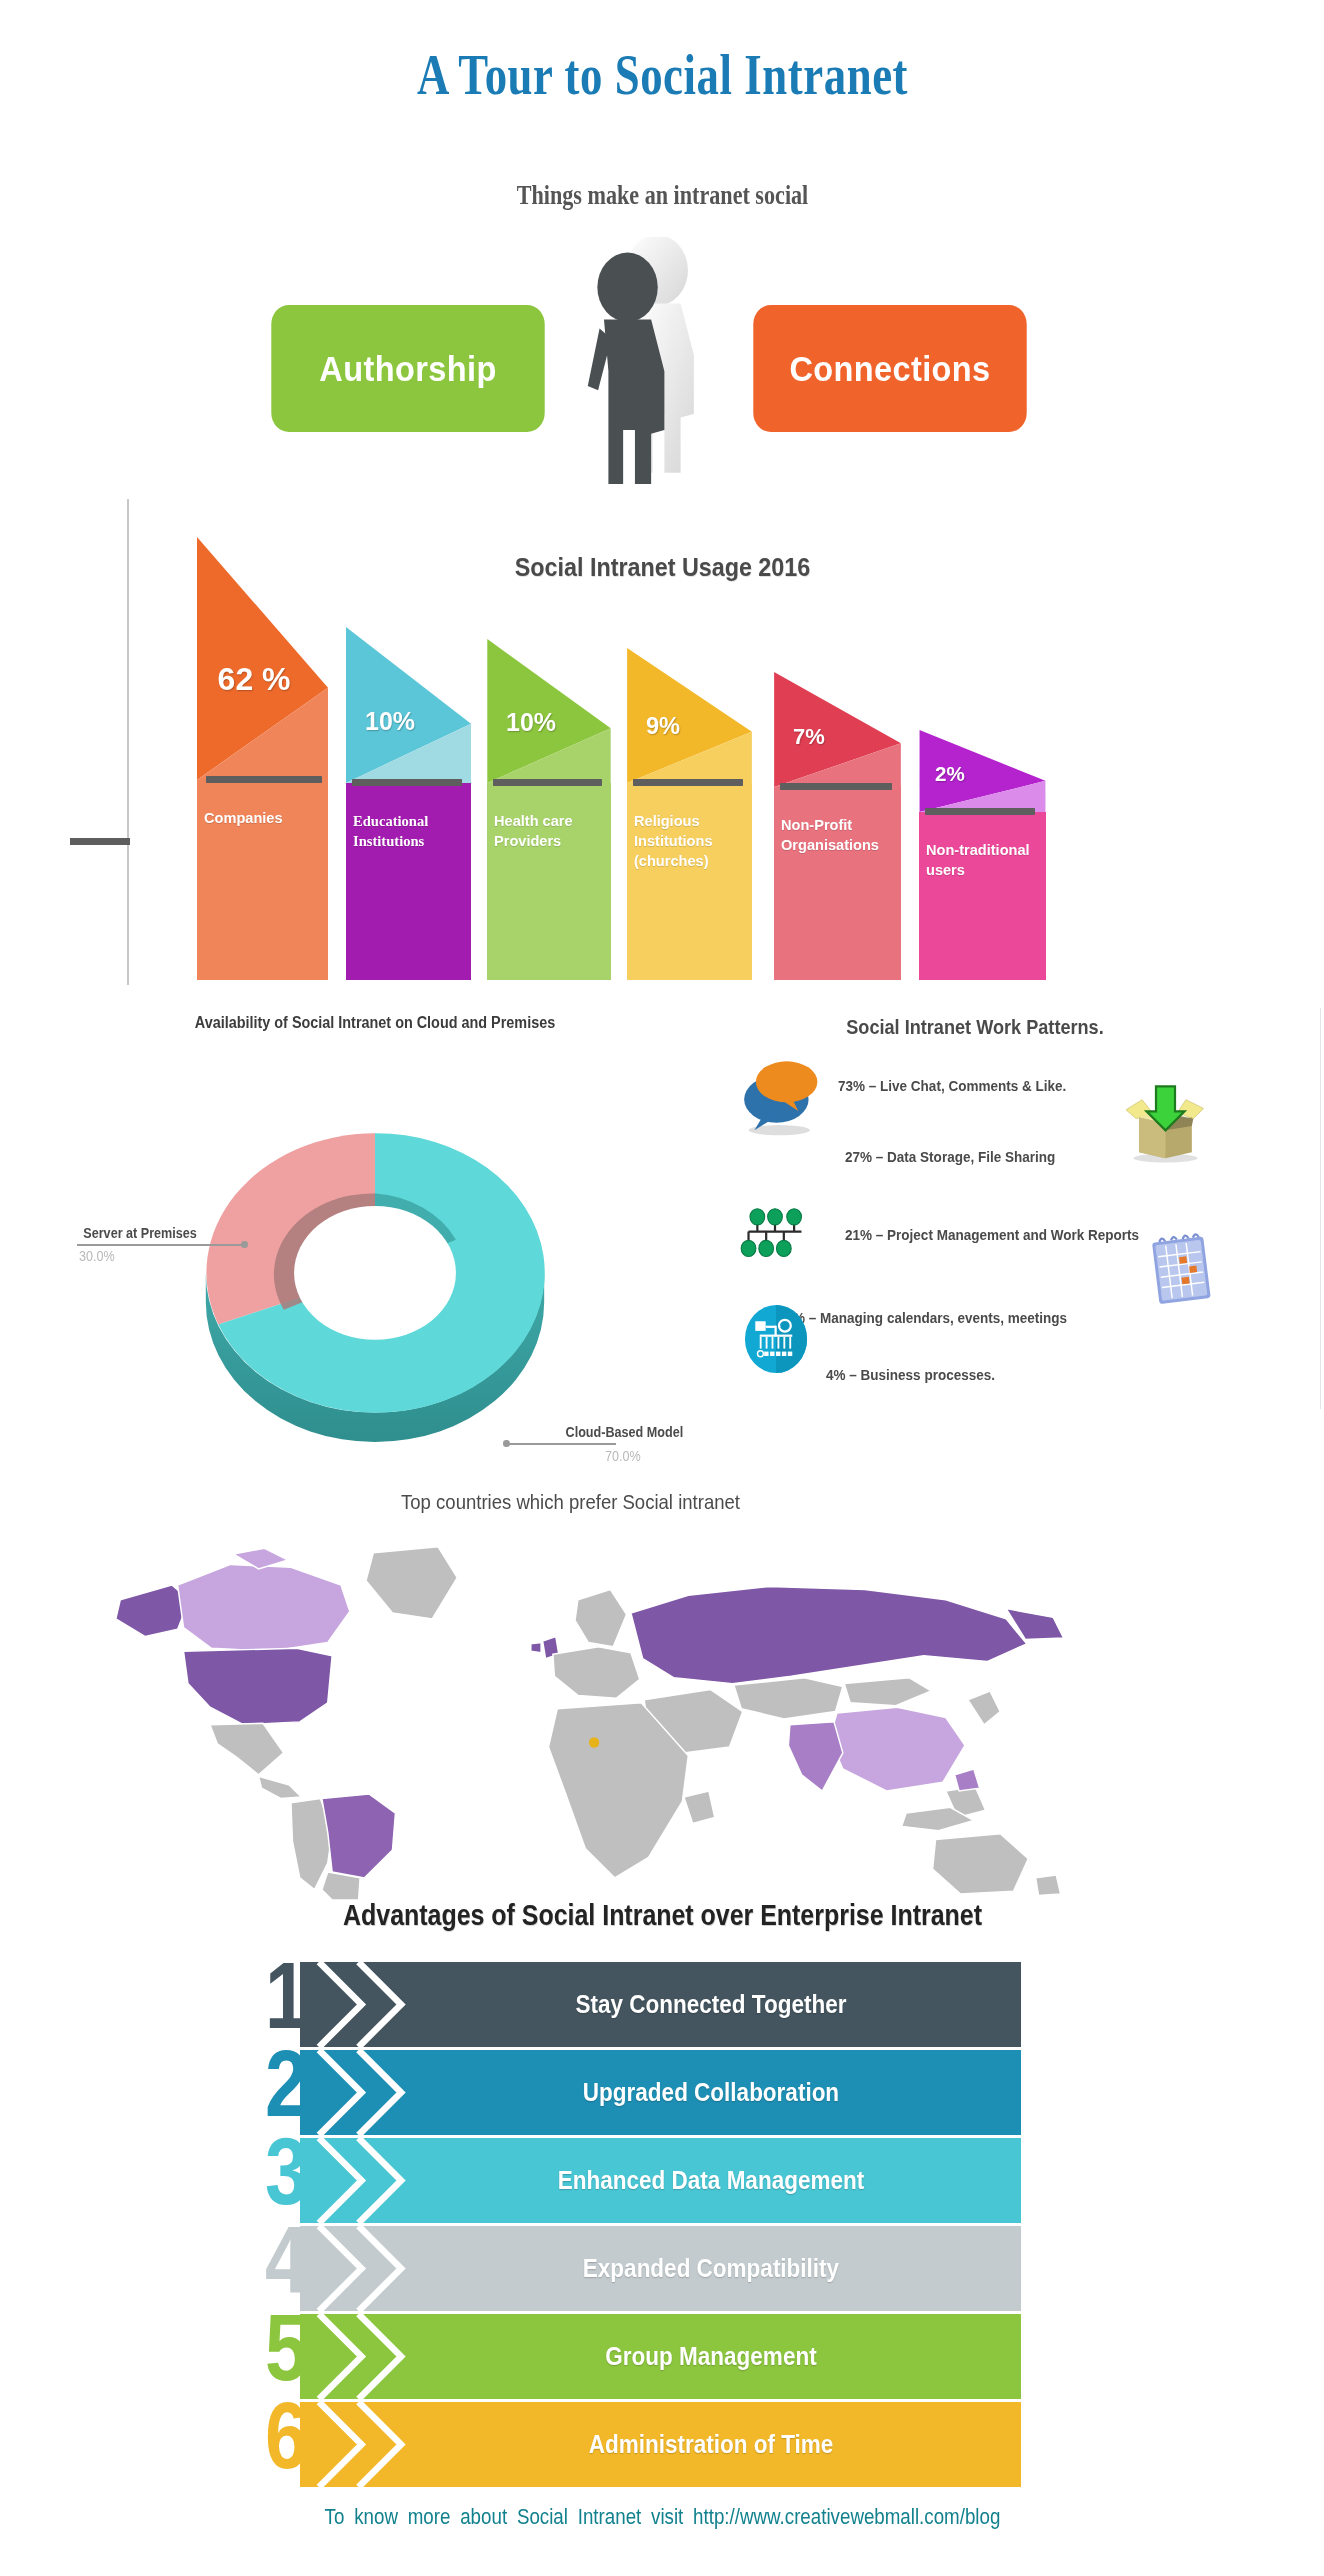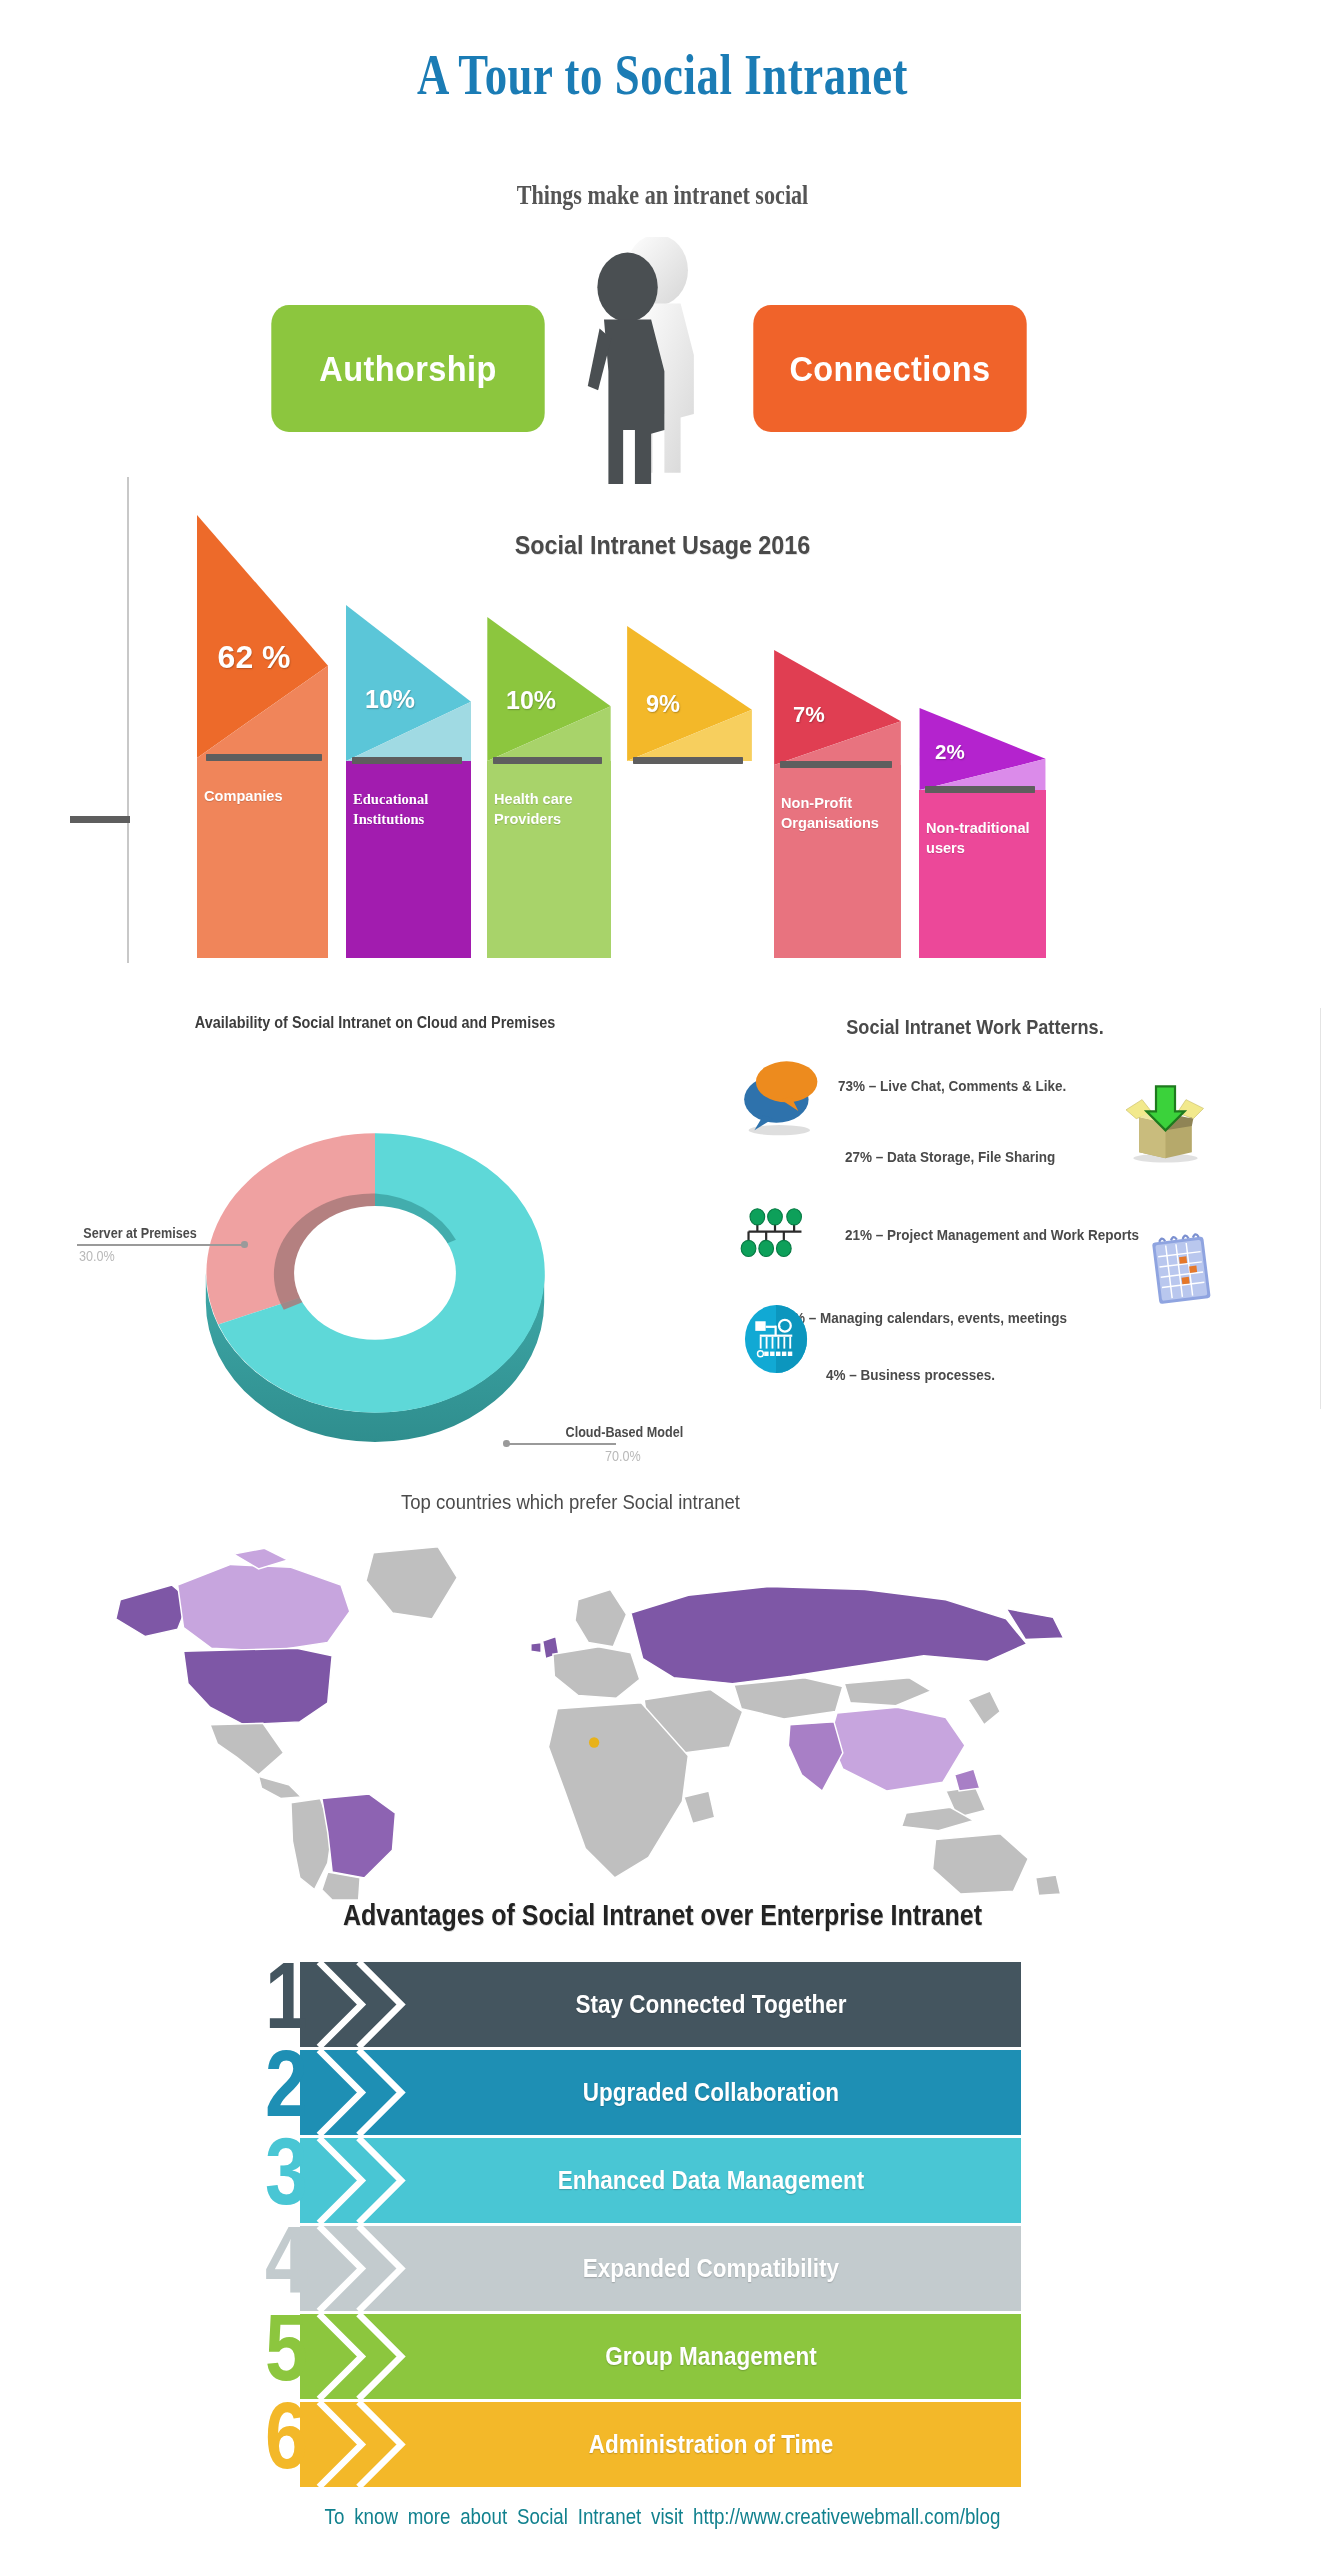--- a/index.html
+++ b/index.html
@@ -39,21 +39,21 @@
     letter-spacing: 0.4px;
     transform: scaleX(0.93);
   }
   .pill.left  { left: 261px; background: #8CC63E; }
   .pill.right { left: 743px; background: #F15A24; }
   .pill.right { background: #F0632A; }
 
   .person-wrap { position: absolute; left: 548px; top: 237px; width: 221px; height: 247px; }
 
   
-  .funnel { position: absolute; left: 0; top: 471px; width: 1325px; height: 515px; }
+  .funnel { position: absolute; left: 0; top: 493px; width: 1325px; height: 515px; }
   .funnel-title {
     position: absolute; top: 59px; left: 0; width: 1325px; text-align: center;
     font-size: 26.5px; font-weight: bold; color: #4a4a4a; transform: scaleX(0.88);
     text-shadow: 0.7px 0.7px 0 rgba(0,0,0,0.12);
   }
   .funnel-axis-v { position: absolute; left: 127px; top: 5.9px; width: 1.5px; height: 486px; background: #c8c8c8; }
 
   .fcol { position: absolute; bottom: 28px; }
   .fbody { position: absolute; left: 0; bottom: 0; width: 100%; }
   .fbody-label {
@@ -200,20 +200,23 @@
           <div class="fbody-label">Health care Providers</div>
         </div>
         <div class="ftri" style="bottom: 197px; width: 124px; height: 144px;"><svg width="124" height="144" viewBox="0 0 168 196">
             <path d="M0 0 L168 121.52 L0 196 Z" fill="#8CC63E"></path>
             <path d="M0 196 L168 121.52 L168 196 Z" fill="#A8D36A"></path>
           </svg></div>
         <div class="fpct" style="bottom: 243px; left: 19px; font-size: 25px;">10%</div>
         <div class="fdash" style="bottom: 194px; left: 5.9px; width: 109px;"></div>
       </div>
       <div class="fcol" style="left: 627px; width: 125px; height: 333px;">
+        <div class="fbody" style="height: 197px; background: rgb(247, 207, 94);">
+          <div class="fbody-label">Religious Institutions (churches)</div>
+        </div>
         <div class="ftri" style="bottom: 197px; width: 125px; height: 135px;"><svg width="125" height="135" viewBox="0 0 170 184">
             <path d="M0 0 L170 114.08 L0 184 Z" fill="#F3B829"></path>
             <path d="M0 184 L170 114.08 L170 184 Z" fill="#F7CF5E"></path>
           </svg></div>
         <div class="fpct" style="bottom: 240px; left: 19px; font-size: 23.6px;">9%</div>
         <div class="fdash" style="bottom: 194px; left: 5.9px; width: 110px;"></div>
       </div>
       <div class="fcol" style="left: 774px; width: 127px; height: 308px;">
         <div class="fbody" style="height: 193px; background: rgb(232, 115, 127);">
           <div class="fbody-label">Non-Profit Organisations</div>

